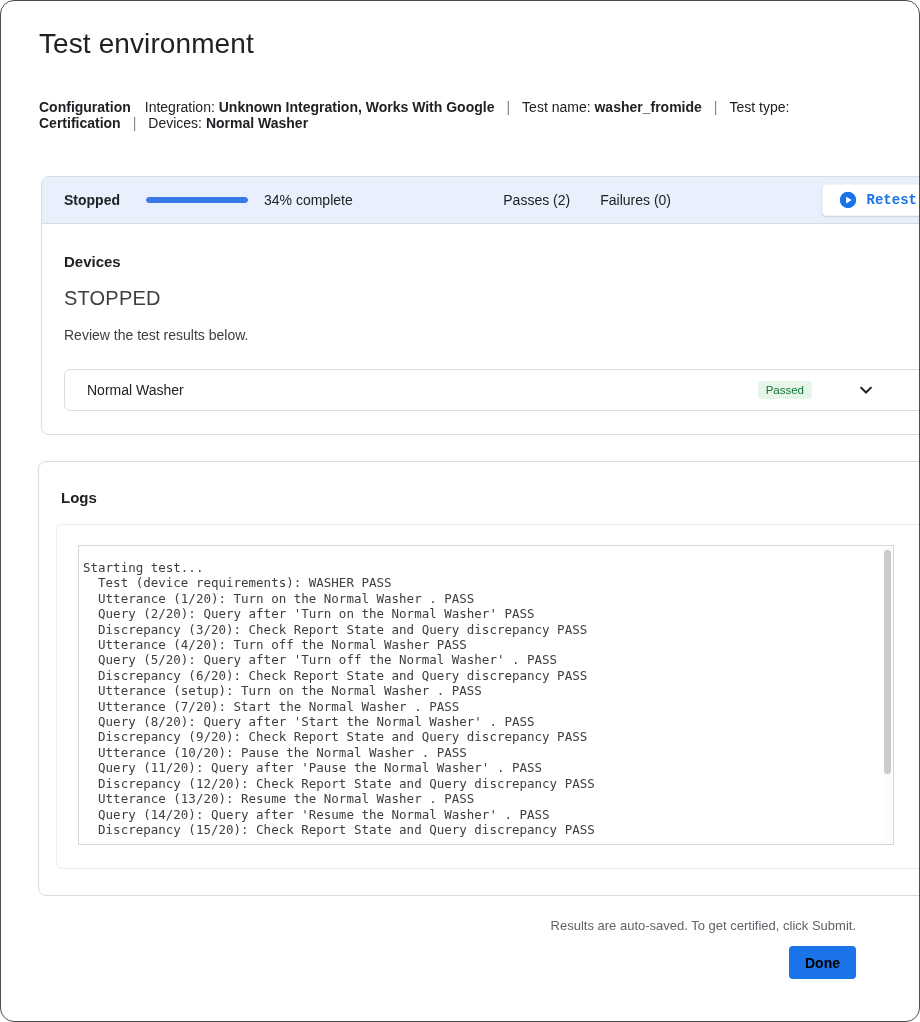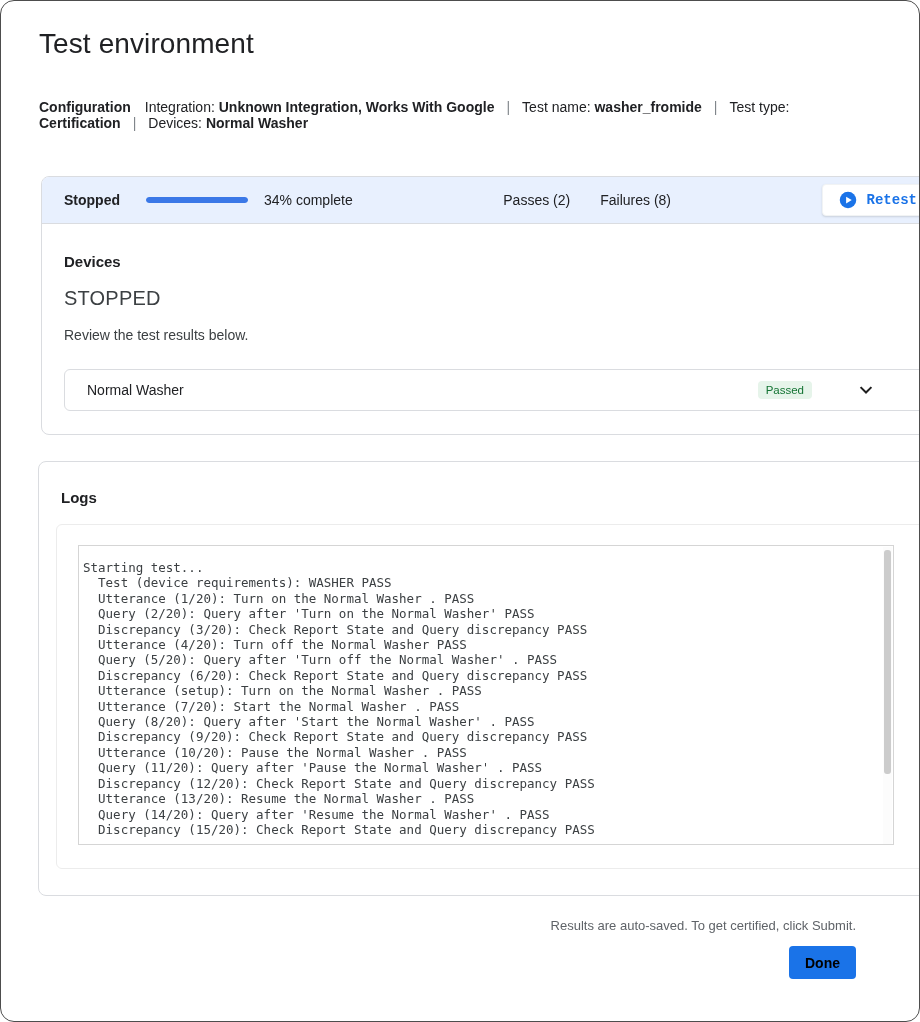--- a/index.html
+++ b/index.html
@@ -108,21 +108,21 @@
   </div>
 
   <div class="card results-card">
     <div class="statusbar">
       <span class="status-state">Stopped</span>
       <div class="progress-track">
         <div class="progress-fill" style="width: 100%;"></div>
       </div>
       <span class="progress-label">34% complete</span>
       <span class="status-passes">Passes (2)</span>
-      <span class="status-failures">Failures (8)</span>
+      <span class="status-failures">Failures (0)</span>
       <button class="retest-btn">
         <span style="display:flex;">
           <svg width="18" height="18" viewBox="0 0 24 24">
             <circle cx="12" cy="12" r="11" fill="#1a73e8"></circle>
             <polygon points="9.5,7.5 9.5,16.5 17,12" fill="#ffffff"></polygon>
           </svg>
         </span>
         <span>Retest</span>
       </button>
     </div>

